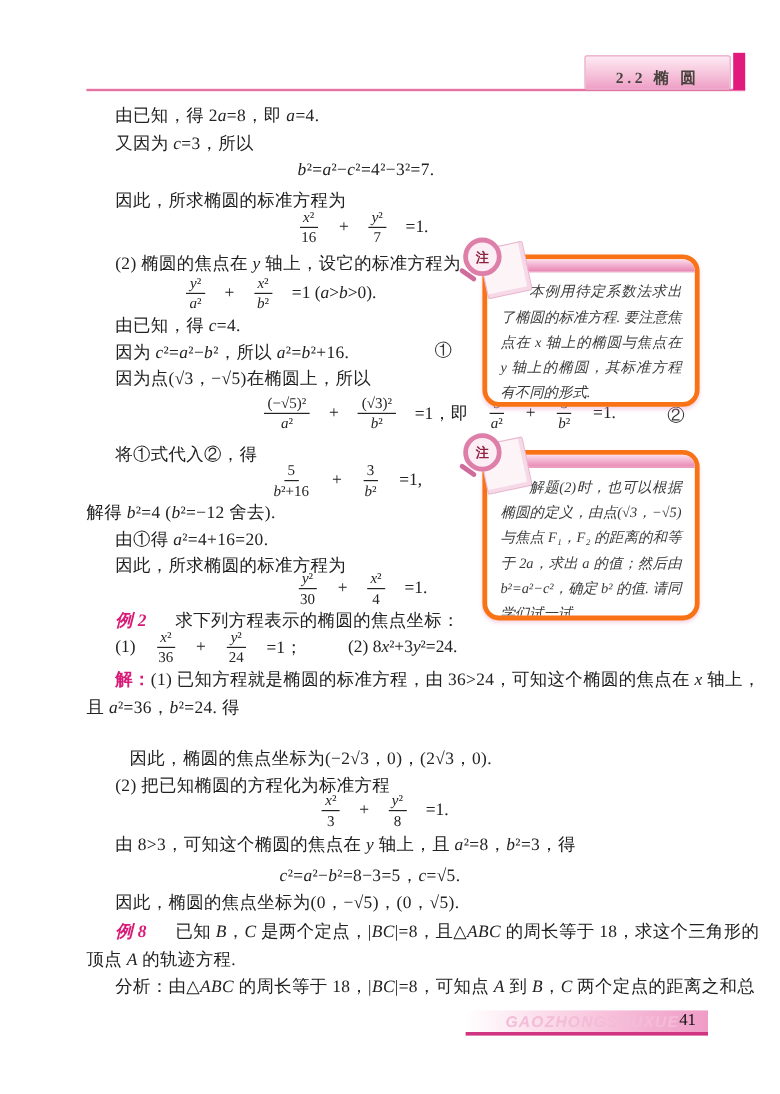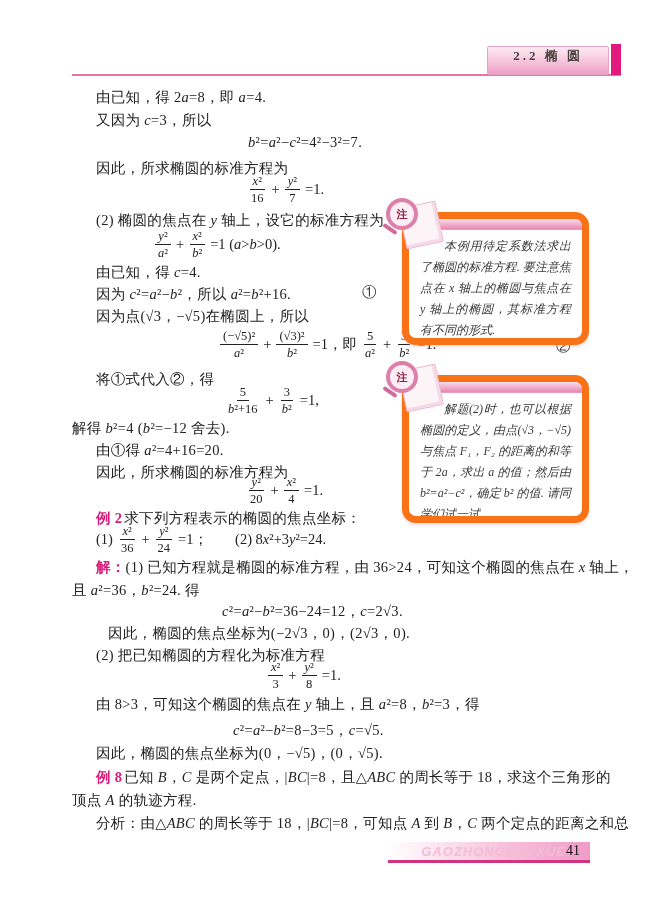--- a/index.html
+++ b/index.html
@@ -2,35 +2,35 @@
 <html lang="zh"><head>
 <meta charset="utf-8">
 <style>
   html,body{margin:0;padding:0;background:#ffffff;}
   .page{position:relative;width:650px;height:912px;background:#fff;overflow:hidden;
         font-family:"Liberation Serif","DejaVu Serif",serif;color:#222;}
   
   .hline{position:absolute;left:72px;top:74px;width:549px;height:2px;background:#e573a4;}
   .hlabel{position:absolute;left:487px;top:46px;width:120px;height:27px;
           background:linear-gradient(180deg,#fdeaf3 0%,#f6c3da 55%,#ee9fc7 100%);
-          border:1px solid #e8a2c4;border-radius:2px;display:flex;align-items:flex-start;justify-content:center;
+          border:1px solid #e8a2c4;border-radius:2px;display:flex;align-items:flex-end;justify-content:center;
           font-size:13px;font-weight:bold;color:#4a4440;letter-spacing:3px;}
   .hbar{position:absolute;left:611px;top:44px;width:10px;height:31px;background:#e21a7d;}
   
   .ln{position:absolute;white-space:nowrap;font-size:14.5px;line-height:18px;letter-spacing:0.3px;}
-  .eq{position:absolute;display:flex;align-items:center;gap:5px;font-size:14.5px;white-space:nowrap;}
+  .eq{position:absolute;display:flex;align-items:center;gap:16px;font-size:14.5px;white-space:nowrap;}
   .frac{display:inline-flex;flex-direction:column;align-items:center;font-size:12.5px;line-height:1.3;}
   .frac .fn{display:block;border-bottom:1px solid #222;padding:0 3px;text-align:center;}
   .frac .fd{display:block;padding:0 3px;text-align:center;}
-  .exlabel{color:#d81b78;font-weight:bold;margin-right:2px;}
+  .exlabel{color:#d81b78;font-weight:bold;margin-right:24px;font-style:italic;}
   .sollabel{color:#d81b78;font-weight:bold;}
   .refmark{position:absolute;font-size:14.5px;color:#333;}
   i{font-style:italic;}
   
-  .note{position:absolute;width:173px;background:#fff;border:7px solid #f97316;border-radius:14px;
+  .note{position:absolute;width:173px;background:#fff;border:4px solid #f97316;border-radius:14px;
         box-shadow:0 2px 3px rgba(230,150,185,.35);overflow:hidden;}
   .note-band{height:10px;background:linear-gradient(180deg,#fbdcec 0%,#e987b2 100%);
              border-bottom:1px solid #e89cc0;}
   .note-text{margin:6px 11px 8px 11px;font-size:12px;line-height:21px;color:#3a3a3a;
              font-style:italic;text-indent:2em;text-align:justify;}
   .note-icon{position:absolute;width:58px;height:56px;}
   .note-icon .paper{position:absolute;left:16px;top:8px;width:36px;height:40px;background:#fdf4f8;
         border:1px solid #e9b7d0;transform:rotate(-12deg);border-radius:2px;
         box-shadow:inset -3px -3px 0 #f6d9e7;}
   .note-icon .lens{position:absolute;left:0;top:2px;width:24px;height:24px;border-radius:50%;
@@ -135,21 +135,21 @@
     <span>=1,</span>
   </div>
 
   <div class="ln" style="left:72px;top:419px">解得 <i>b</i>²=4 (<i>b</i>²=−12 舍去).</div>
   <div class="ln" style="left:96px;top:441px">由①得 <i>a</i>²=4+16=20.</div>
   <div class="ln" style="left:96px;top:463px">因此，所求椭圆的标准方程为</div>
 
   <div class="eq" style="left:247px;top:474px">
     <span class="frac">
         <span class="fn"><i>y</i>²</span>
-        <span class="fd">20</span>
+        <span class="fd">30</span>
       </span>
     <span>+</span>
     <span class="frac">
         <span class="fn"><i>x</i>²</span>
         <span class="fd">4</span>
       </span>
     <span>=1.</span>
   </div>
 
   <div class="ln" style="left:96px;top:509px">
@@ -168,21 +168,20 @@
         <span class="fd">24</span>
       </span>
     <span>=1；</span>
     <span style="margin-left:22px">(2) 8<i>x</i>²+3<i>y</i>²=24.</span>
   </div>
 
   <div class="ln" style="left:96px;top:558px">
     <span class="sollabel">解：</span><span>(1) 已知方程就是椭圆的标准方程，由 36&gt;24，可知这个椭圆的焦点在 <i>x</i> 轴上，</span>
   </div>
   <div class="ln" style="left:72px;top:581px">且 <i>a</i>²=36，<i>b</i>²=24. 得</div>
-  <div class="ln" style="left:222px;top:602px"><i>c</i>²=<i>a</i>²−<i>b</i>²=36−24=12，<i>c</i>=2√3.</div>
   <div class="ln" style="left:108px;top:624px">因此，椭圆的焦点坐标为(−2√3，0)，(2√3，0).</div>
   <div class="ln" style="left:96px;top:646px">(2) 把已知椭圆的方程化为标准方程</div>
 
   <div class="eq" style="left:268px;top:659px">
     <span class="frac">
         <span class="fn"><i>x</i>²</span>
         <span class="fd">3</span>
       </span>
     <span>+</span>
     <span class="frac">

